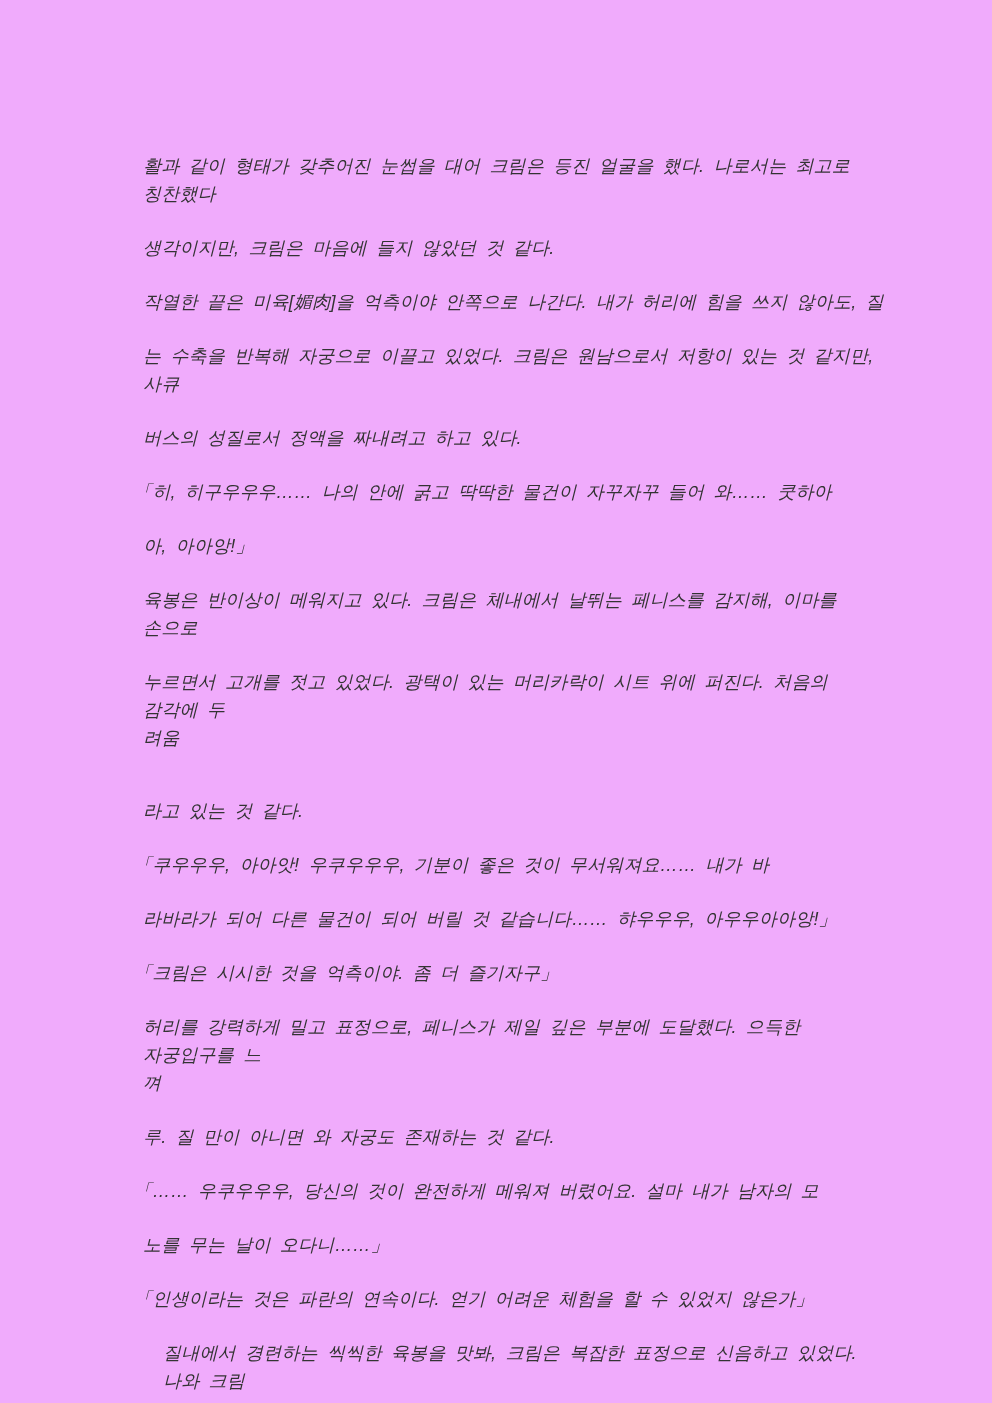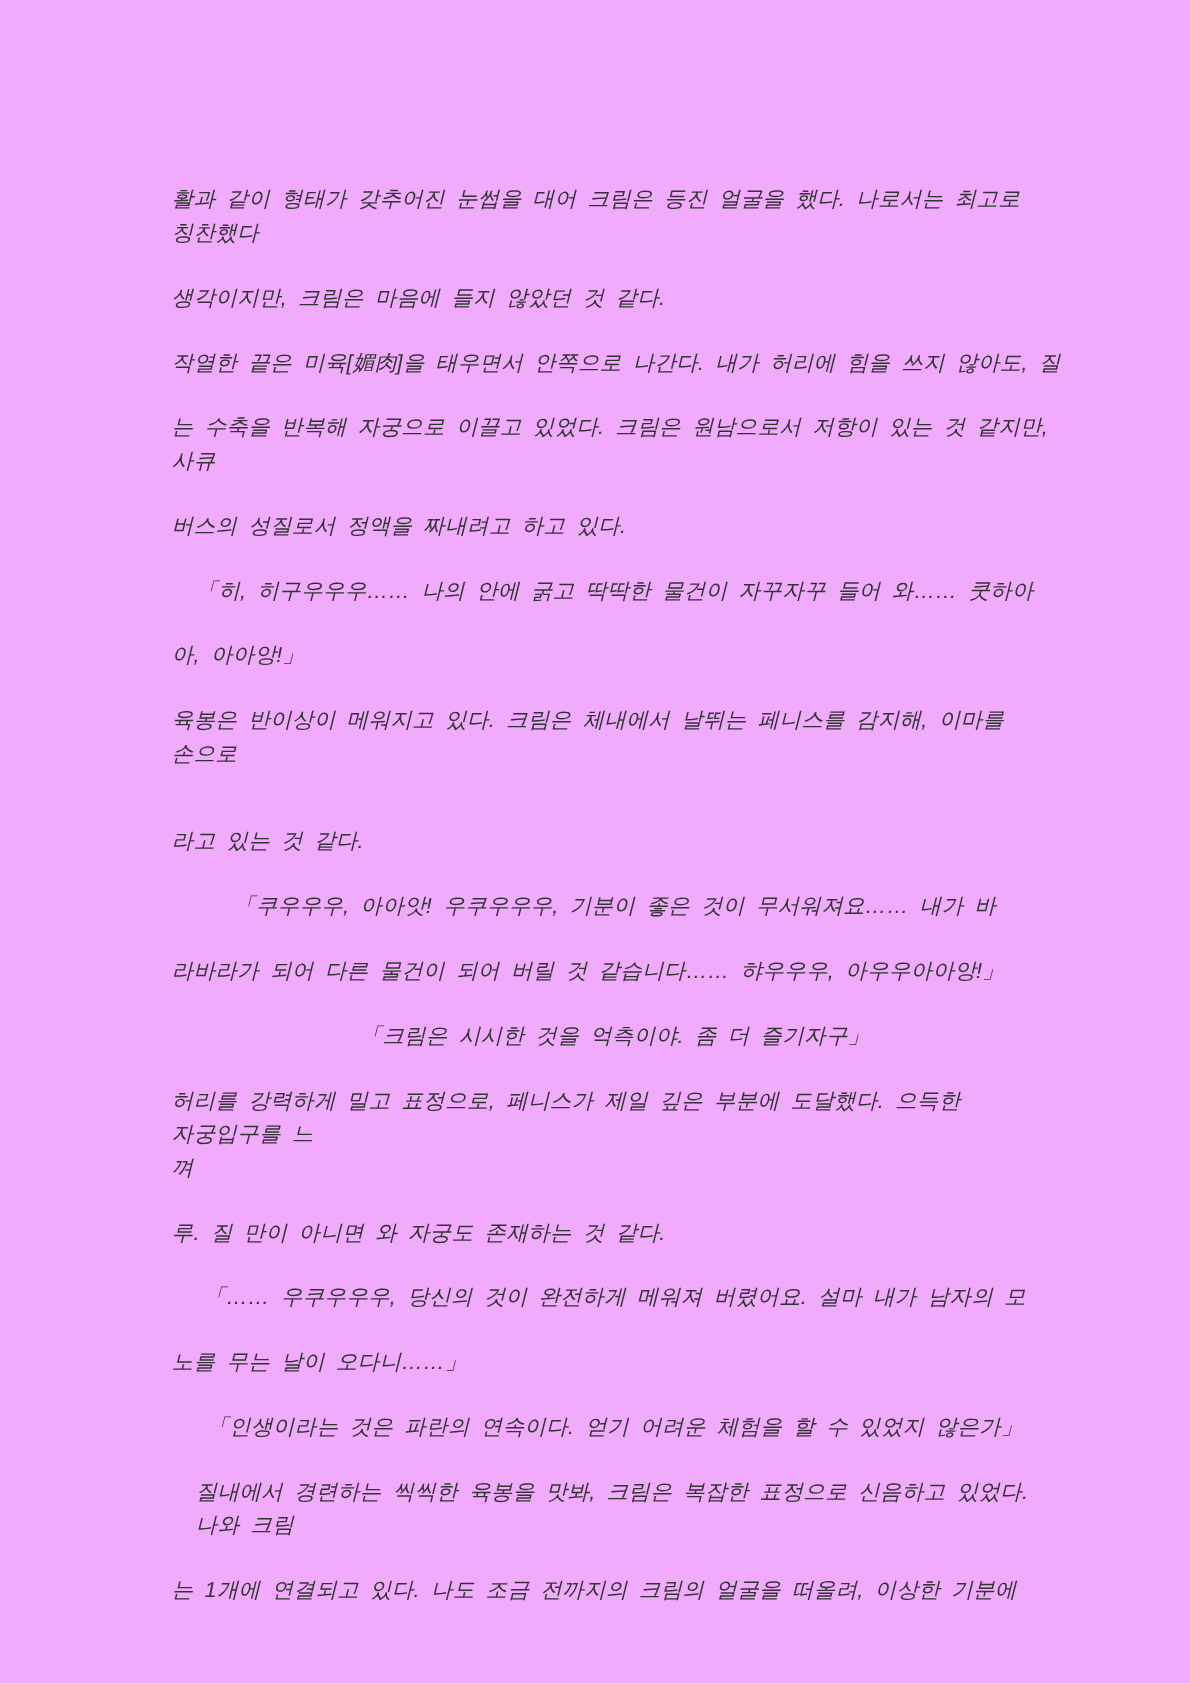--- a/index.html
+++ b/index.html
@@ -31,36 +31,37 @@
     font-size: 18px;
     line-height: 28px;
     color: #333333;
     white-space: pre-line;   
     word-break: keep-all;
     word-spacing: 4px;
     letter-spacing: 0.2px;
   }
   .para.quote {
     margin-left: -9px;       
-    text-align: center;
   }
 </style>
 </head>
 <body style="background: rgb(255, 255, 255);">
 
 <div class="page">
   <div class="text-block">
     <p class="para" style="color: rgb(51, 51, 51);">활과 같이 형태가 갖추어진 눈썹을 대어 크림은 등진 얼굴을 했다. 나로서는 최고로 칭찬했다</p>
     <p class="para" style="color: rgb(51, 51, 51);">생각이지만, 크림은 마음에 들지 않았던 것 같다.</p>
-    <p class="para" style="color: rgb(51, 51, 51);">작열한 끝은 미육[媚肉]을 태우면서 안쪽으로 나간다. 내가 허리에 힘을 쓰지 않아도, 질</p>
+    <p class="para" style="color: rgb(51, 51, 51);">작열한 끝은 미육[媚肉]을 억측이야 안쪽으로 나간다. 내가 허리에 힘을 쓰지 않아도, 질</p>
     <p class="para" style="color: rgb(51, 51, 51);">는 수축을 반복해 자궁으로 이끌고 있었다. 크림은 원남으로서 저항이 있는 것 같지만, 사큐</p>
     <p class="para" style="color: rgb(51, 51, 51);">버스의 성질로서 정액을 짜내려고 하고 있다.</p>
     <p class="para quote" style="color: rgb(51, 51, 51);">「히, 히구우우우…… 나의 안에 굵고 딱딱한 물건이 자꾸자꾸 들어 와…… 쿳하아</p>
     <p class="para" style="color: rgb(51, 51, 51);">아, 아아앙!」</p>
     <p class="para" style="color: rgb(51, 51, 51); margin-top: 14px;">육봉은 반이상이 메워지고 있다. 크림은 체내에서 날뛰는 페니스를 감지해, 이마를 손으로</p>
+    <p class="para" style="color: rgb(51, 51, 51);">누르면서 고개를 젓고 있었다. 광택이 있는 머리카락이 시트 위에 퍼진다. 처음의 감각에 두
+려움</p>
     <p class="para" style="color: rgb(51, 51, 51); margin-top: 45px;">라고 있는 것 같다.</p>
     <p class="para quote" style="color: rgb(51, 51, 51);">「쿠우우우, 아아앗! 우쿠우우우, 기분이 좋은 것이 무서워져요…… 내가 바</p>
     <p class="para" style="color: rgb(51, 51, 51);">라바라가 되어 다른 물건이 되어 버릴 것 같습니다…… 햐우우우, 아우우아아앙!」</p>
     <p class="para quote" style="color: rgb(51, 51, 51);">「크림은 시시한 것을 억측이야. 좀 더 즐기자구」</p>
     <p class="para" style="color: rgb(51, 51, 51);">허리를 강력하게 밀고 표정으로, 페니스가 제일 깊은 부분에 도달했다. 으득한 자궁입구를 느
 껴</p>
     <p class="para" style="color: rgb(51, 51, 51);">루. 질 만이 아니면 와 자궁도 존재하는 것 같다.</p>
     <p class="para quote" style="color: rgb(51, 51, 51);">「…… 우쿠우우우, 당신의 것이 완전하게 메워져 버렸어요. 설마 내가 남자의 모</p>
     <p class="para" style="color: rgb(51, 51, 51);">노를 무는 날이 오다니……」</p>
     <p class="para quote" style="color: rgb(51, 51, 51);">「인생이라는 것은 파란의 연속이다. 얻기 어려운 체험을 할 수 있었지 않은가」</p>

